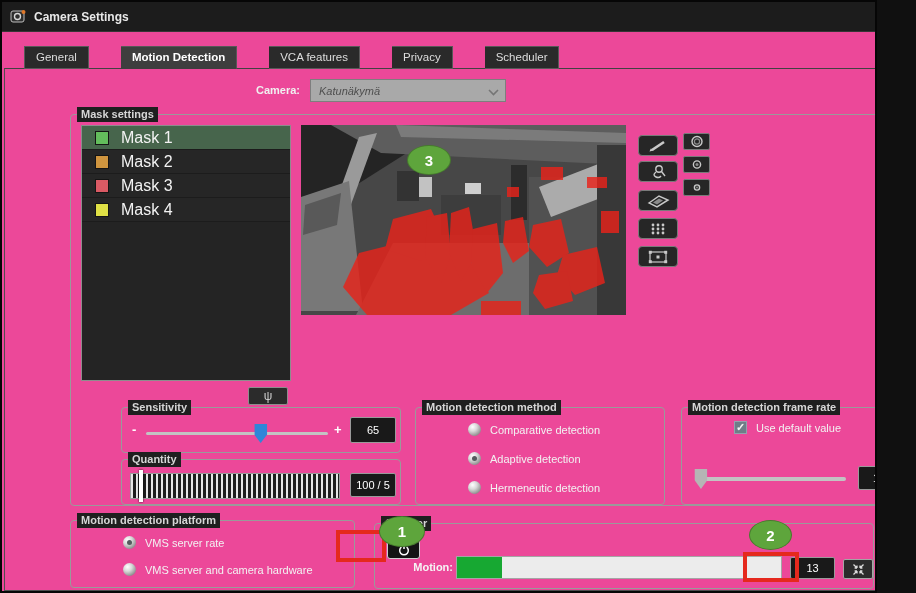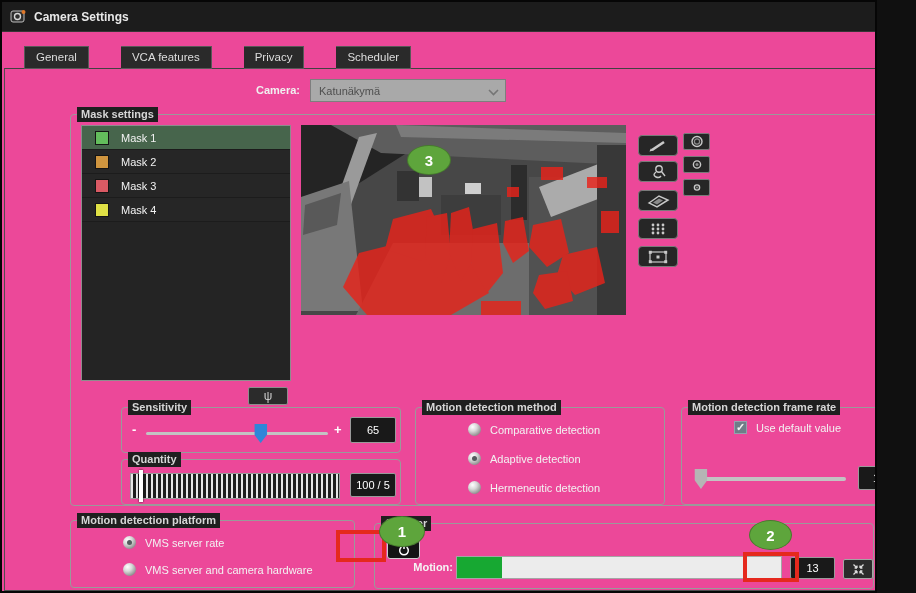--- a/index.html
+++ b/index.html
@@ -12,37 +12,37 @@
   
   .panel-border{position:absolute;left:2px;top:66px;width:910px;height:523px;border:1px solid #4e4e4e;border-top:1px solid #424242;}
   
   .tabbar{position:absolute;left:22px;top:44px;display:flex;z-index:3;gap:32px;}
   .tab{padding:4px 11px 5px 11px;background:#2a2a2a;border:1px solid #585858;border-left:none;color:#dddddd;font-size:11.5px;cursor:default;}
   .tab:first-child{border-left:1px solid #585858;}
   .tab.active{background:#3e3e3e;color:#ffffff;font-weight:bold;border-bottom-color:#3e3e3e;}
   
   .camera-label{position:absolute;left:214px;top:82px;width:84px;text-align:right;color:#f0f0f0;font-size:11px;font-weight:bold;}
   .camera-dd{position:absolute;left:308px;top:77px;width:196px;height:23px;background:#a9a9a9;border:1px solid #7e7e7e;display:flex;align-items:center;justify-content:space-between;padding:0 6px 0 8px;}
-  .camera-dd .ddtext{color:#4f4f4f;font-size:11px;}
+  .camera-dd .ddtext{color:#4f4f4f;font-size:11px;font-style:italic;}
   
   .group{position:absolute;border:1px solid #9a9a9a;border-radius:4px;margin-left:40px;}
   .group>.legend{position:absolute;top:-8px;left:6px;background:#1f1f1f;padding:0 4px;color:#d6d6d6;font-size:11px;font-weight:bold;line-height:15px;}
   .grp-mask{left:28px;top:112px;width:878px;height:392px;}
   .grp-sens{left:10px;top:292px;width:280px;height:46px;}
   .grp-qty{left:10px;top:344px;width:280px;height:46px;}
   .grp-method{left:304px;top:292px;width:250px;height:98px;}
   .grp-fr{left:570px;top:292px;width:232px;height:98px;}
   .grp-platform{left:28px;top:518px;width:285px;height:68px;}
   .grp-counter{left:332px;top:521px;width:500px;height:66px;}
   
   .mask-list{position:absolute;left:10px;top:10px;width:210px;height:256px;background:#242424;border:1px solid #8d8d8d;}
   .mask-row{height:24px;display:flex;align-items:center;gap:12px;padding-left:13px;border-bottom:1px solid #1c1c1c;background:#262626;}
   .mask-row.selected{background:#47654c;}
   .mask-swatch{width:14px;height:14px;border:1px solid #141414;flex:0 0 auto;}
-  .mask-row span{color:#f2f2f2;font-size:11px;}
+  .mask-row span{color:#f2f2f2;font-size:16px;}
   .mask-footer-btn{position:absolute;left:177px;top:272px;width:40px;height:18px;background:#2b2b2b;border:1px solid #8d8d8d;border-radius:2px;color:#cccccc;font-size:12px;display:flex;align-items:center;justify-content:center;line-height:1;}
   
   .preview{position:absolute;left:230px;top:10px;width:325px;height:190px;background:#000;overflow:hidden;}
   
   .tool-btn{position:absolute;left:567px;width:40px;height:21px;background:#262626;border:1px solid #7a7a7a;border-radius:4px;display:flex;align-items:center;justify-content:center;}
   .brush-btn{position:absolute;left:612px;width:27px;height:17px;background:#262626;border:1px solid #7a7a7a;border-radius:2px;display:flex;align-items:center;justify-content:center;}
   
   .sign{position:absolute;color:#ffffff;font-size:13px;font-weight:bold;top:14px;}
   .sens-track{position:absolute;left:24px;top:24px;width:182px;height:3px;background:#c3c3c3;border-radius:2px;}
   .sens-thumb{position:absolute;top:-8px;width:13px;height:19px;transform:translateX(-50%);clip-path:polygon(0 0,100% 0,100% 55%,50% 100%,0 55%);}
@@ -82,20 +82,21 @@
         <circle cx="13.5" cy="3" r="2" fill="#e0782a"></circle>
       </svg>
     </span>
     <span class="title">Camera Settings</span>
   </div>
 
   <div class="panel-border"></div>
 
   <div class="tabbar">
     <div class="tab">General</div>
+    <div class="tab active">Motion Detection</div>
     <div class="tab">VCA features</div>
     <div class="tab">Privacy</div>
     <div class="tab">Scheduler</div>
   </div>
 
   <div class="camera-label">Camera:</div>
   <div class="camera-dd">
     <span class="ddtext">Katunäkymä</span>
     <span>
       <svg width="11" height="7" viewBox="0 0 11 7">

